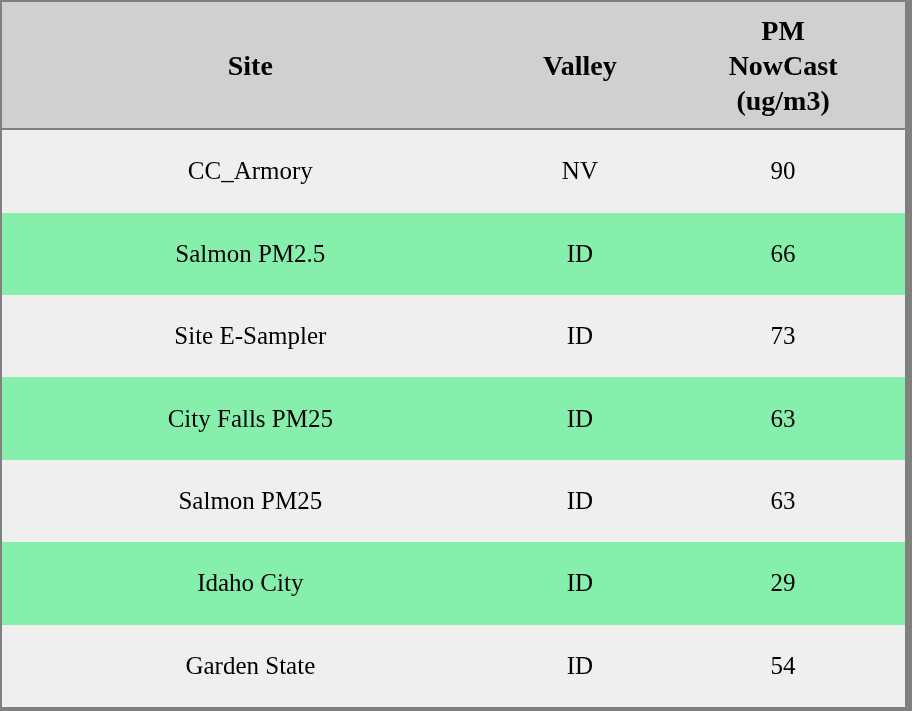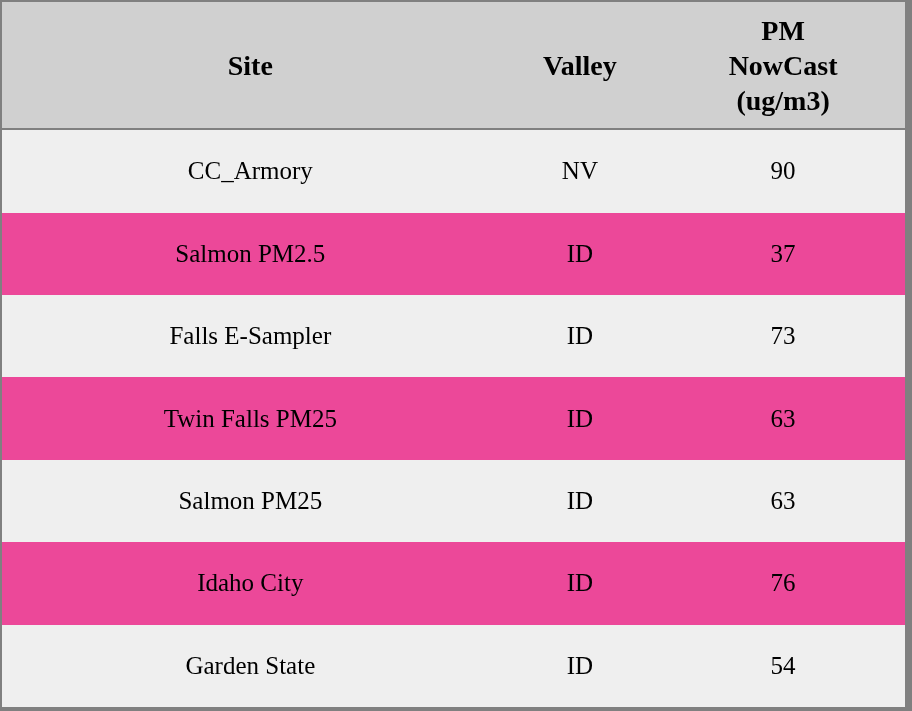--- a/index.html
+++ b/index.html
@@ -43,21 +43,21 @@
     white-space: pre-line;
   }
   tbody td {
     font-size: 25px;
     text-align: center;
     vertical-align: middle;
     height: 57px;
     padding: 4px;
   }
   tbody tr.row-odd  { background: #efefef; }
-  tbody tr.row-even { background: #ec4899; margin-top: 33px; }
+  tbody tr.row-even { background: #86efac; margin-top: 33px; }
 </style>
 </head>
 <body>
 
 <div class="table-wrap">
   <table class="aq-table">
     <colgroup>
       <col class="col-site">
       <col class="col-state">
       <col class="col-pm">
@@ -73,41 +73,41 @@
     </thead>
     <tbody>
       <tr class="row-odd">
         <td>CC_Armory</td>
         <td>NV</td>
         <td>90</td>
       </tr>
       <tr class="row-even">
         <td>Salmon PM2.5</td>
         <td>ID</td>
-        <td>37</td>
+        <td>66</td>
       </tr>
       <tr class="row-odd">
-        <td>Falls E-Sampler</td>
+        <td>Site E-Sampler</td>
         <td>ID</td>
         <td>73</td>
       </tr>
       <tr class="row-even">
-        <td>Twin Falls PM25</td>
+        <td>City Falls PM25</td>
         <td>ID</td>
         <td>63</td>
       </tr>
       <tr class="row-odd">
         <td>Salmon PM25</td>
         <td>ID</td>
         <td>63</td>
       </tr>
       <tr class="row-even">
         <td>Idaho City</td>
         <td>ID</td>
-        <td>76</td>
+        <td>29</td>
       </tr>
       <tr class="row-odd">
         <td>Garden State</td>
         <td>ID</td>
         <td>54</td>
       </tr>
     </tbody>
   </table>
 </div>
 

